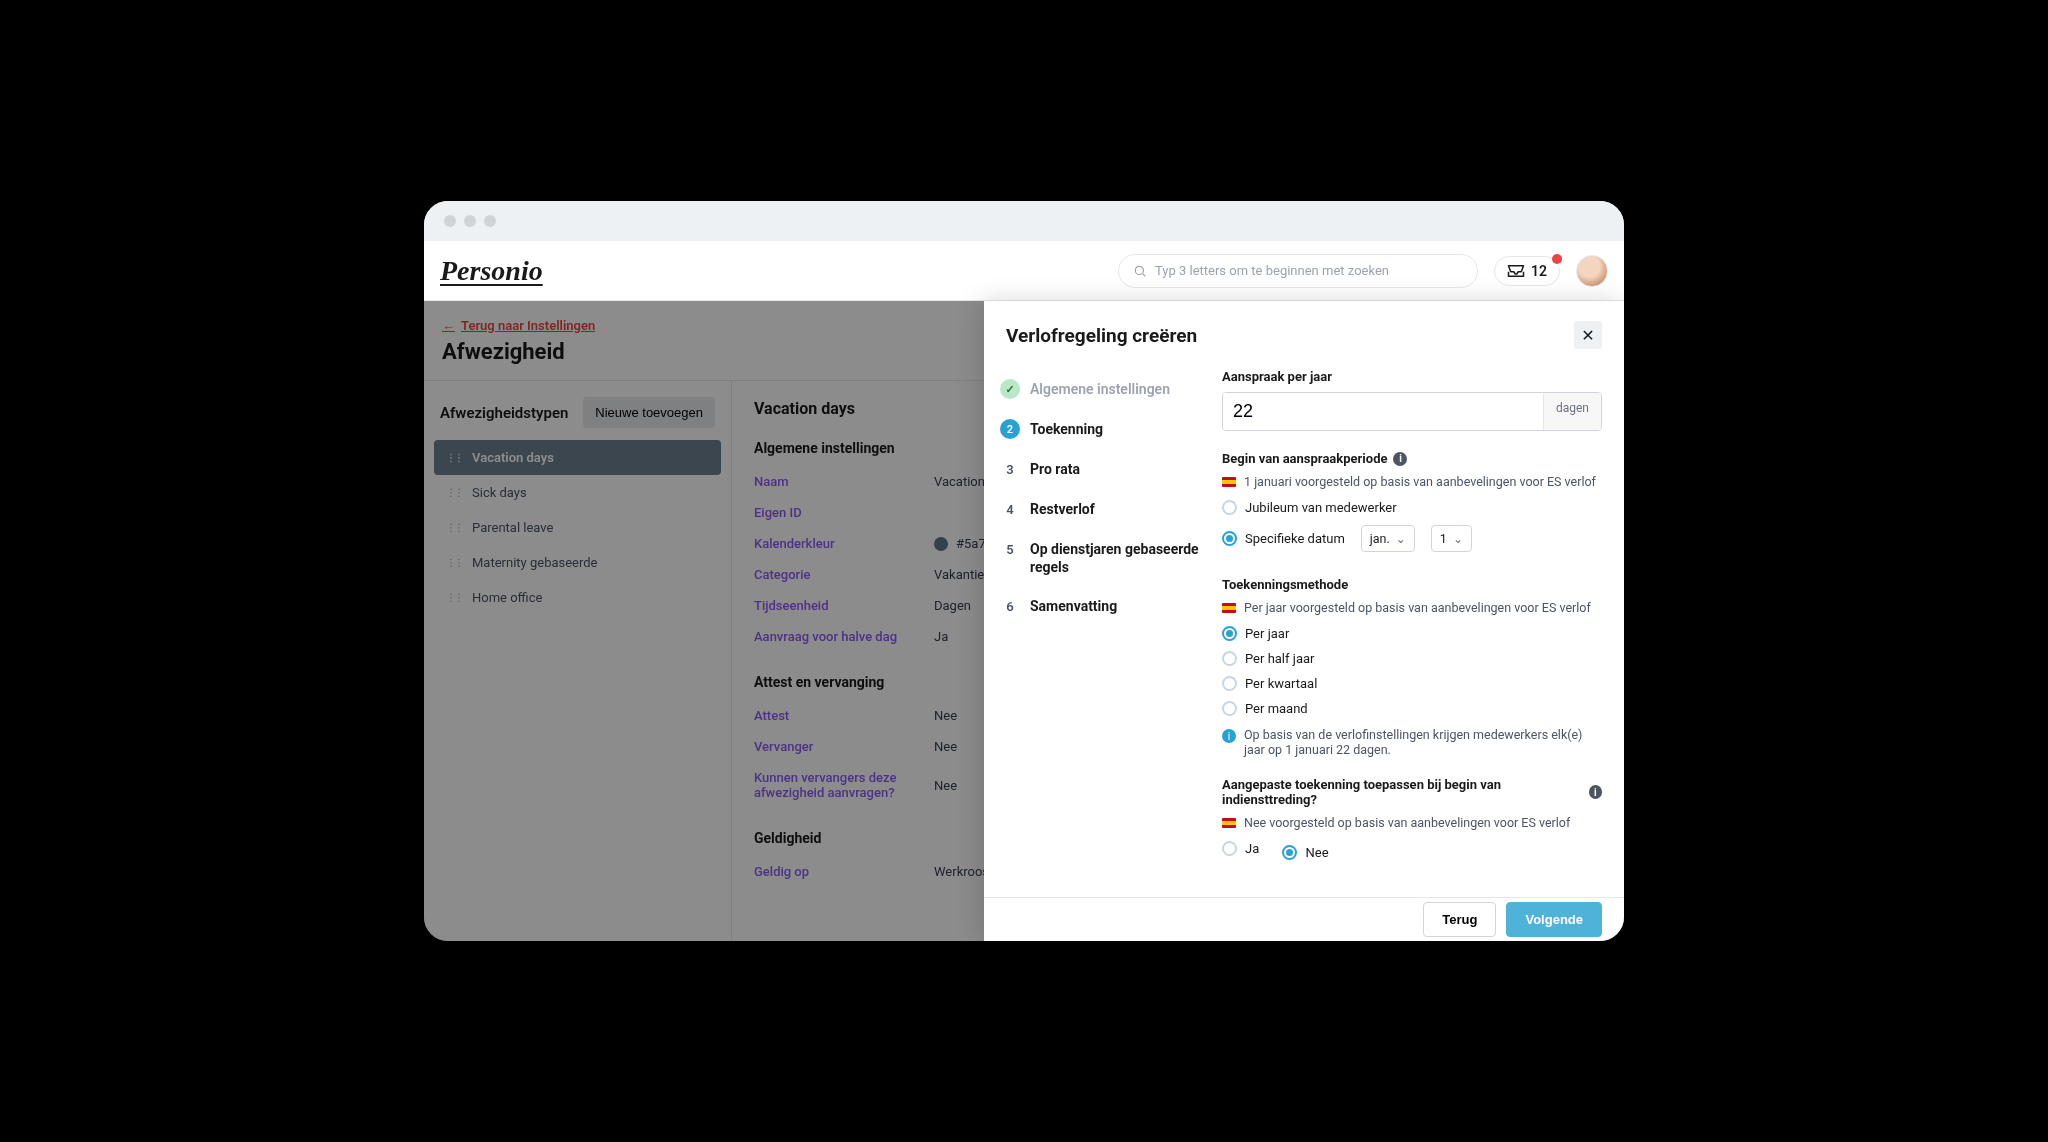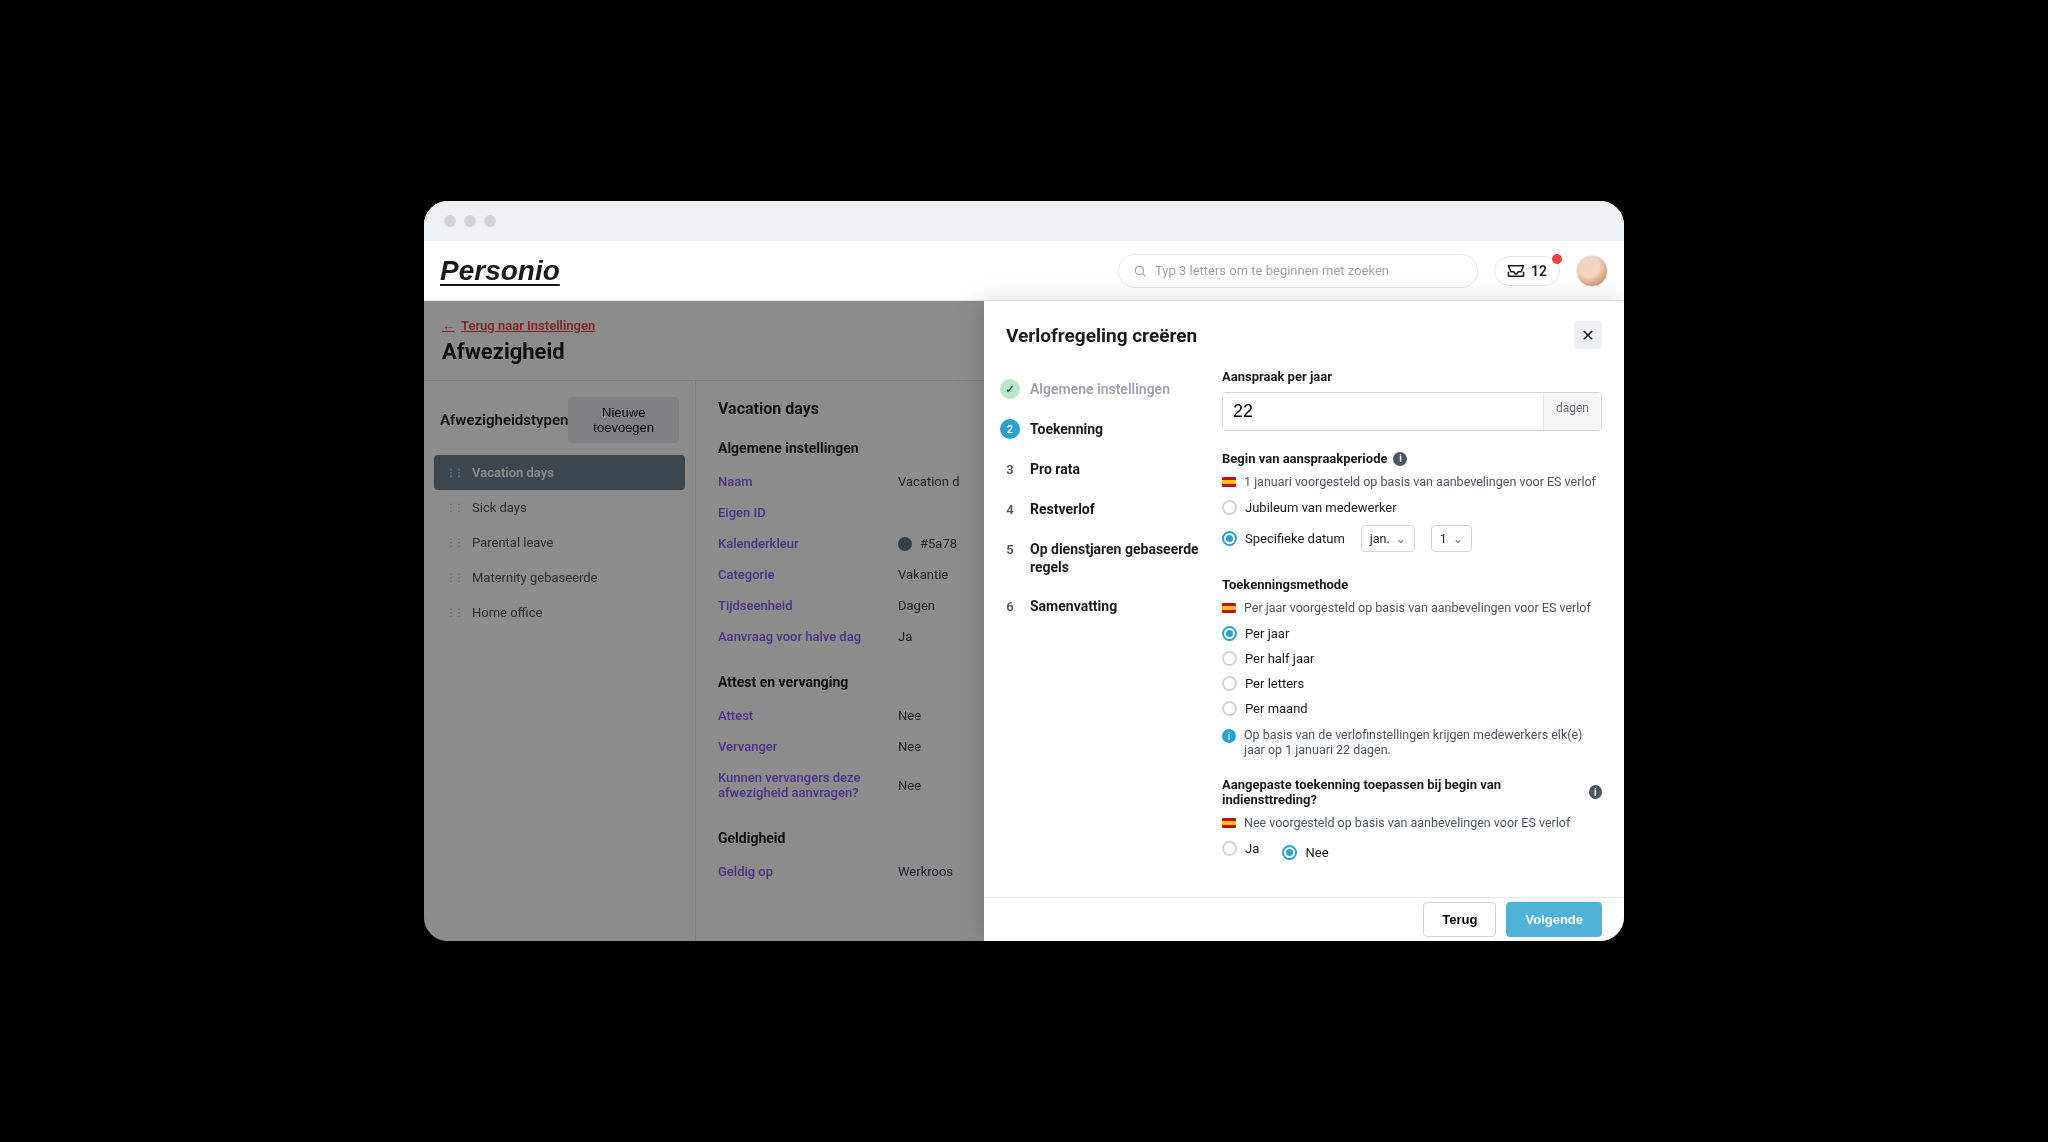--- a/index.html
+++ b/index.html
@@ -35,21 +35,21 @@
 .traffic-dot { width: 12px; height: 12px; border-radius: 50%; background: #d0d4d8; }
 .topbar {
   height: 60px;
   border-bottom: 1px solid #e5e7eb;
   display: flex;
   align-items: center;
   padding: 0 16px;
   gap: 16px;
 }
 .logo {
-  font-family: Liberation Sans, sans-serif;
+  font-family: Liberation Serif, serif;
   font-style: italic;
   font-size: 28px;
   font-weight: 600;
   color: #1a1a1a;
   text-decoration: underline;
   text-decoration-thickness: 2px;
   text-underline-offset: 4px;
 }
 .spacer { flex: 1; }
 .search-box {
@@ -110,21 +110,21 @@
   gap: 6px;
 }
 .back-link::before { content: "←"; text-decoration: none; }
 .page-title {
   font-size: 22px;
   font-weight: 700;
   margin-top: 6px;
 }
 .page-body { flex: 1; display: flex; }
 .sidebar {
-  width: 272px;
+  width: 308px;
   border-right: 1px solid #e5e7eb;
   padding: 16px 10px;
 }
 .sidebar-header {
   display: flex;
   align-items: center;
   justify-content: space-between;
   padding: 0 6px 12px;
 }
 .sidebar-header h3 { font-size: 15px; font-weight: 600; }
@@ -533,21 +533,21 @@
             <div class="radio-row">
               <span class="radio checked"></span>
               <span>Per jaar</span>
             </div>
             <div class="radio-row">
               <span class="radio"></span>
               <span>Per half jaar</span>
             </div>
             <div class="radio-row">
               <span class="radio"></span>
-              <span>Per letters</span>
+              <span>Per kwartaal</span>
             </div>
             <div class="radio-row">
               <span class="radio"></span>
               <span>Per maand</span>
             </div>
             <div class="suggestion" style="margin-top:6px">
               <span class="info-blue">i</span>
               <span>Op basis van de verlofinstellingen krijgen medewerkers elk(e) jaar op 1 januari 22 dagen.</span>
             </div>
           </div>

